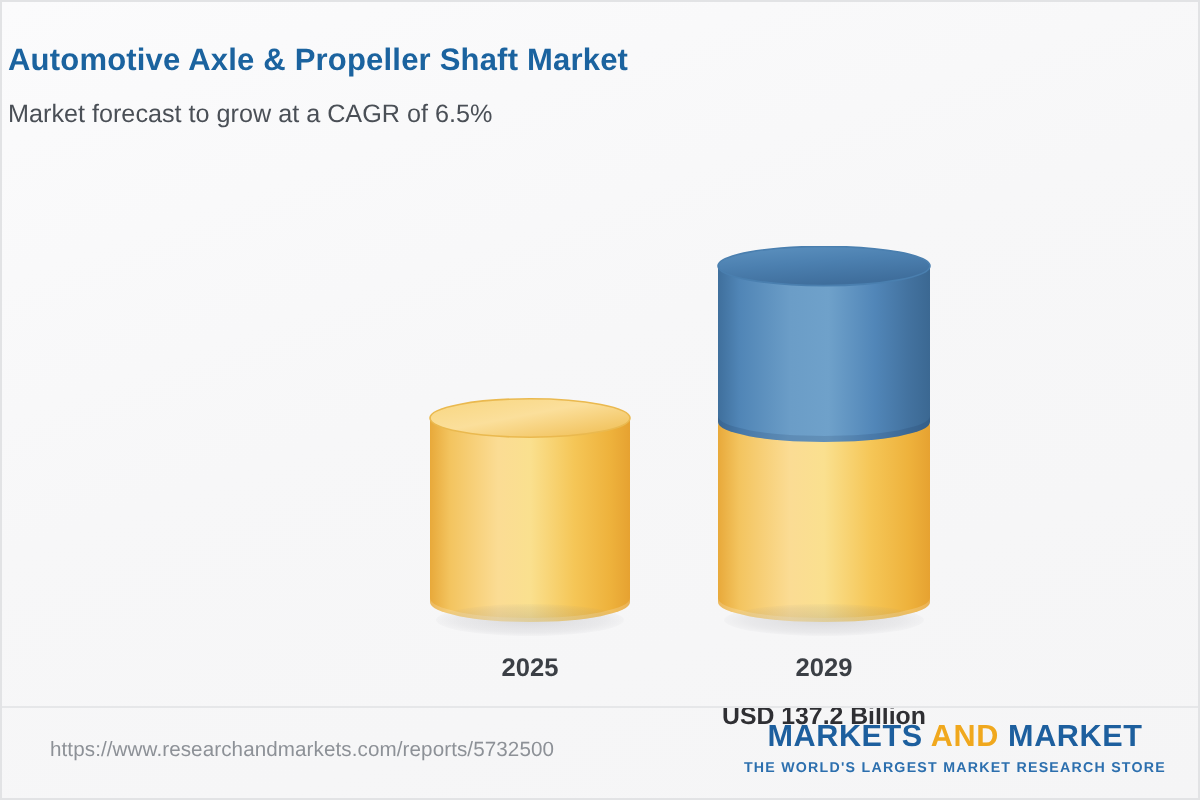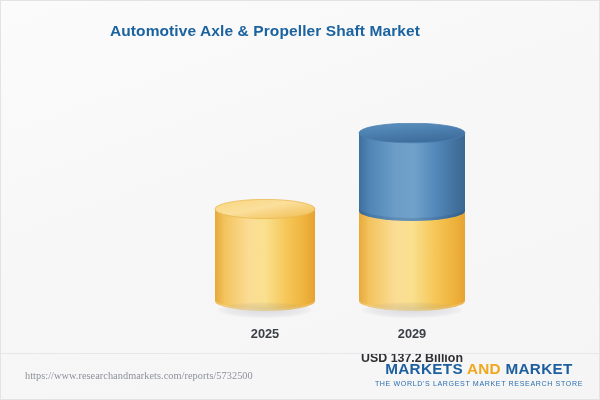--- a/index.html
+++ b/index.html
@@ -21,23 +21,23 @@
     box-sizing: border-box;
     background: linear-gradient(160deg, #fbfbfc 0%, #f7f7f8 45%, #f5f5f6 100%);
     border: 1px solid #e2e3e5;
     overflow: hidden;
   }
 
   
   .header {
     position: absolute;
     top: 20px;
-    left: 16px;
+    left: 3px;
     width: 496px;
-    text-align: center;
+    text-align: left;
   }
   .chart-title {
     font-size: 15.5px;
     font-weight: bold;
     color: #1b639f;
     letter-spacing: 0.1px;
     line-height: 20px;
   }
   .chart-subtitle {
     margin-top: 8px;
@@ -116,54 +116,54 @@
     border-top: 1px solid #e6e7e9;
     box-sizing: border-box;
   }
   .footer-url {
     position: absolute;
     left: 24px;
     top: 16px;
     font-size: 10.3px;
     color: #8d9197;
     letter-spacing: 0.05px;
-    font-family: Liberation Serif, serif;
   }
   .logo {
     position: absolute;
     right: 18px;
     top: 6px;
     text-align: center;
   }
   .logo-main {
     font-size: 15.3px;
     font-weight: bold;
     letter-spacing: 0.3px;
     color: #1d5f9e;
     line-height: 18px;
     white-space: nowrap;
   }
   .logo-and { color: #f0a81e; margin-top: 40px; }
   .logo-tag {
     font-size: 7.1px;
-    font-weight: normal;
+    font-weight: bold;
     letter-spacing: 0.62px;
     color: #2c6fae;
     line-height: 10px;
     white-space: nowrap;
     margin-top: 1px;
   }
 </style>
 </head>
 <body>
 
 <div id="infographic">
 
   <div class="header">
     <div class="chart-title">Automotive Axle &amp; Propeller Shaft Market</div>
+    <div class="chart-subtitle">Market forecast to grow at a CAGR of 6.5%</div>
   </div>
 
   <div class="plot">
 
     <div class="bar-group g2025">
 
       <div class="cylinder cyl-2025">
         <div class="cyl-shadow"></div>
         <svg width="102" height="112" viewBox="0 0 102 112">
           <defs>

